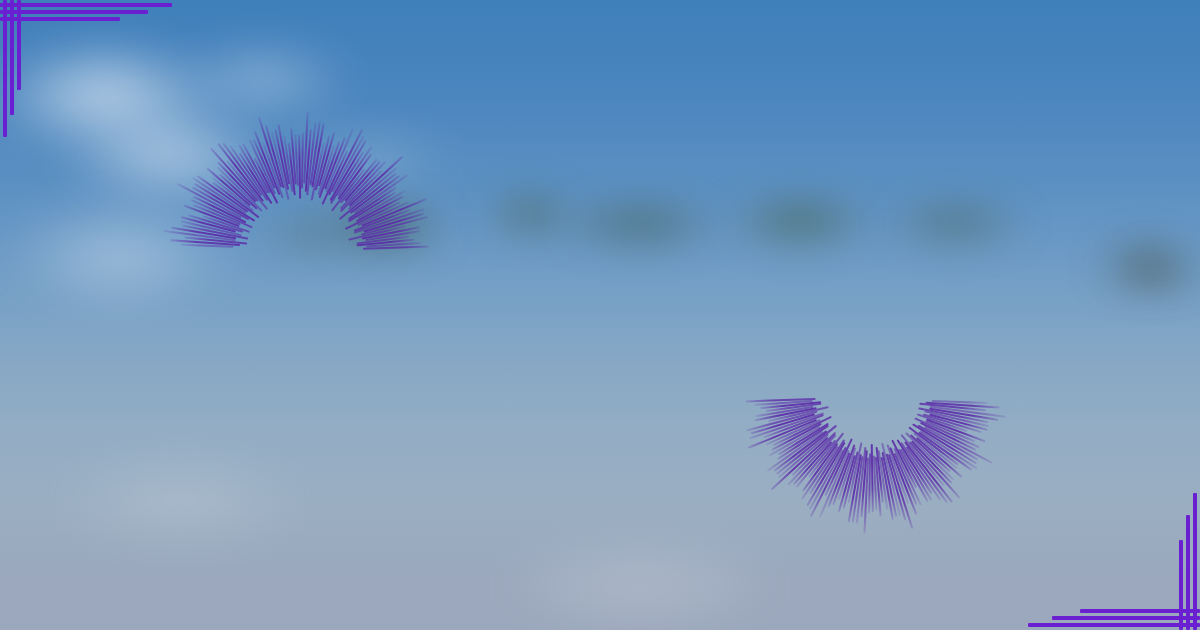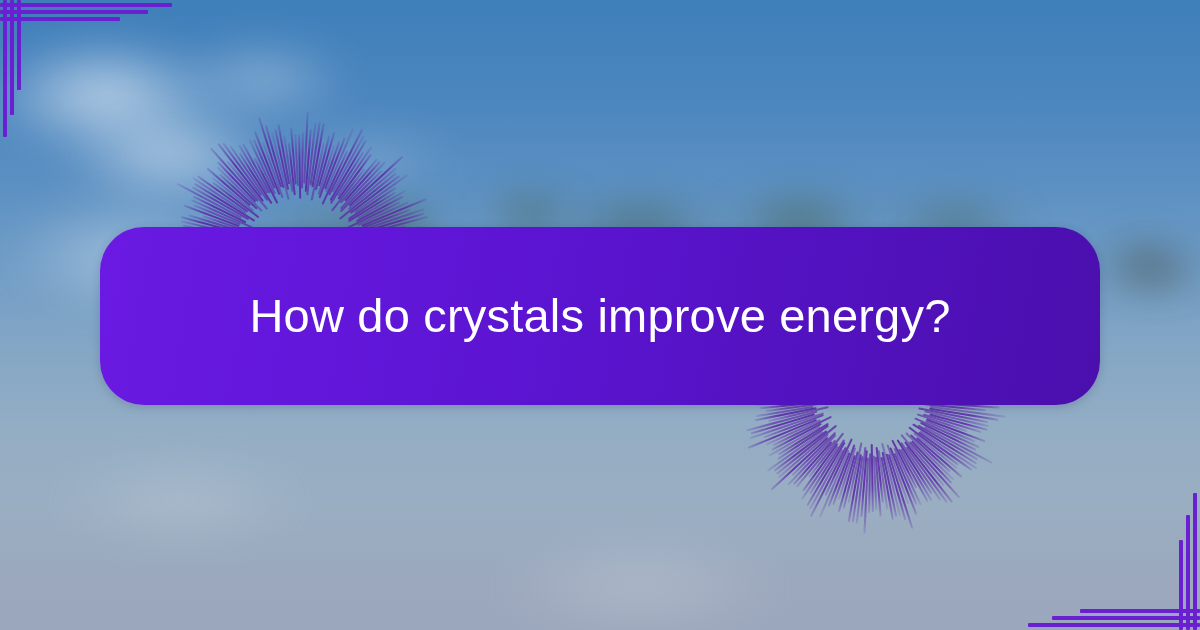--- a/index.html
+++ b/index.html
@@ -342,17 +342,14 @@
     </div>
   <div class="corner br" id="corner-br">
       <span style="width: 172px; height: 4px; background: rgb(106, 31, 208); right: 0px; bottom: 3px;"></span>
       <span style="width: 148px; height: 4px; background: rgb(106, 31, 208); right: 0px; bottom: 10px;"></span>
       <span style="width: 120px; height: 4px; background: rgb(106, 31, 208); right: 0px; bottom: 17px;"></span>
       <span style="height: 137px; width: 4px; background: rgb(106, 31, 208); bottom: 0px; right: 3px;"></span>
       <span style="height: 115px; width: 4px; background: rgb(106, 31, 208); bottom: 0px; right: 10px;"></span>
       <span style="height: 90px; width: 4px; background: rgb(106, 31, 208); bottom: 0px; right: 17px;"></span>
     </div>
 
-  <div class="banner">
-    <div class="banner-title">How do crystals improve energy?</div>
-  </div>
 
 </div>
 
 </body></html>

